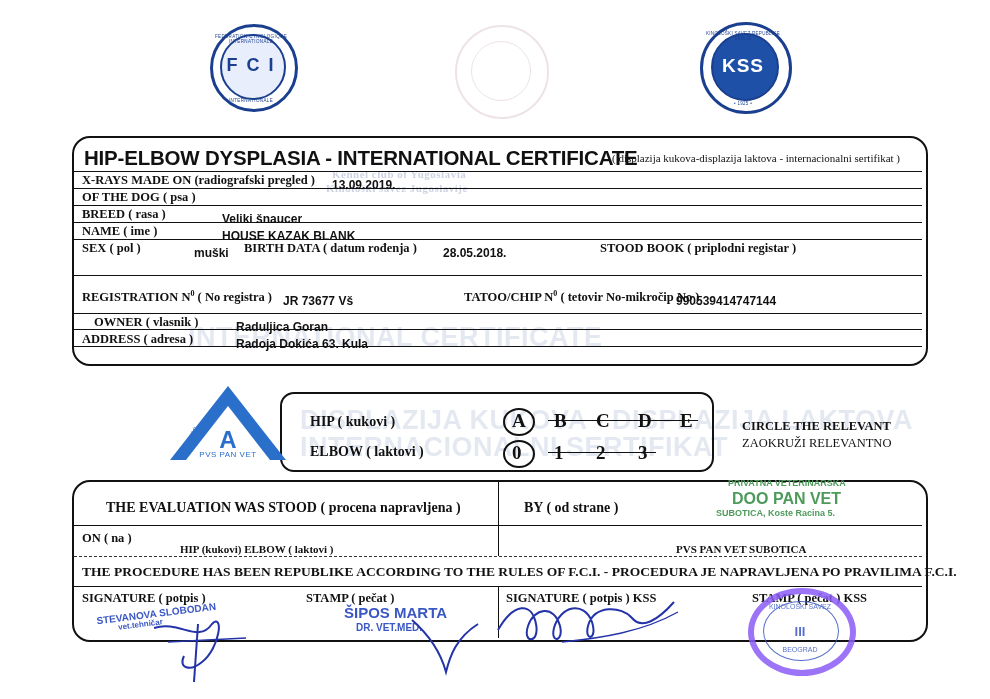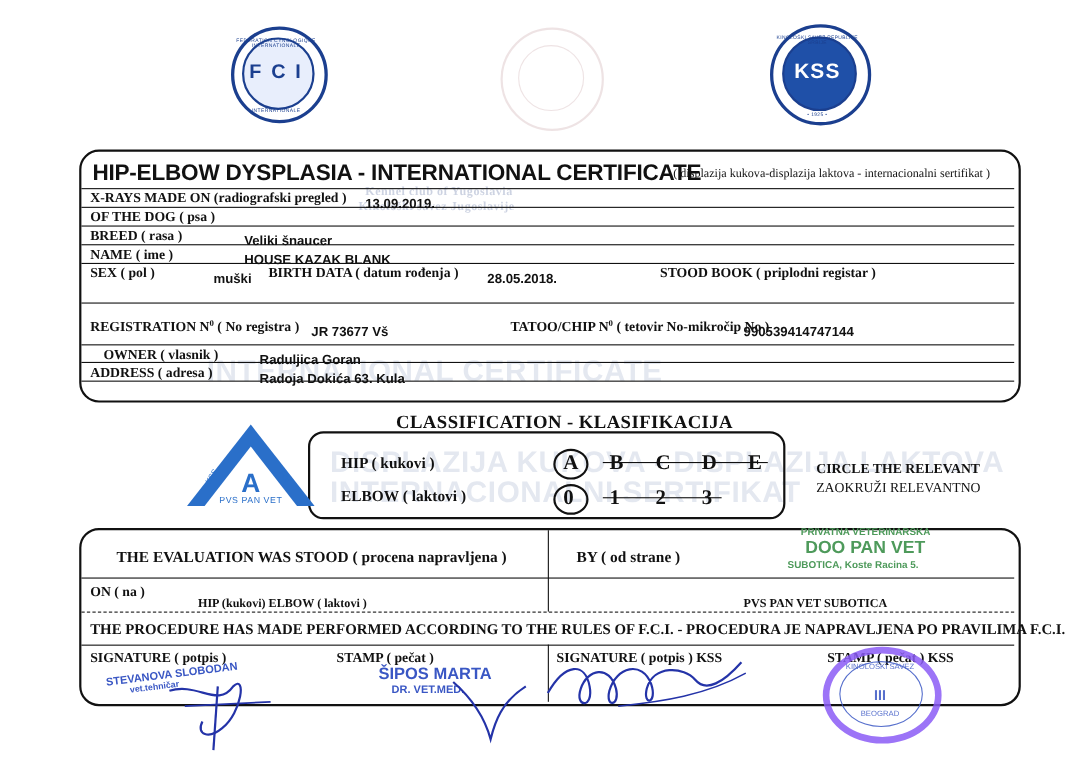--- a/index.html
+++ b/index.html
@@ -258,21 +258,20 @@
   <div class="val" style="left:332px;top:178px;">13.09.2019.</div>
   <div class="val" style="left:222px;top:212px;">Veliki šnaucer</div>
   <div class="val" style="left:222px;top:229px;">HOUSE KAZAK BLANK</div>
   <div class="val" style="left:194px;top:246px;">muški</div>
   <div class="val" style="left:443px;top:246px;">28.05.2018.</div>
   <div class="val" style="left:283px;top:294px;">JR 73677 Vš</div>
   <div class="val" style="left:676px;top:294px;">990539414747144</div>
   <div class="val" style="left:236px;top:320px;">Raduljica Goran</div>
   <div class="val" style="left:236px;top:337px;">Radoja Dokića 63. Kula</div>
 
-  <div class="class-title">CLASSIFICATION - KLASIFIKACIJA</div>
   <div class="box" id="box-class"></div>
 
   <div class="lbl" style="left:310px;top:414px;font-size:14px;">HIP ( kukovi )</div>
   <div class="lbl" style="left:310px;top:444px;font-size:14px;text-align:right;">ELBOW ( laktovi )</div>
 
   <div class="circle-sel" style="left:503px;top:408px;"></div>
   <div class="grade" style="left:512px;top:410px;">A</div>
   <div class="grade" style="left:554px;top:410px;">B</div>
   <div class="grade" style="left:596px;top:410px;">C</div>
   <div class="grade" style="left:638px;top:410px;">D</div>
@@ -306,21 +305,21 @@
   <div class="dotline" style="left:74px;top:556px;width:848px;"></div>
   <div class="hline" style="left:74px;top:586px;width:848px;"></div>
   <div class="vline" style="left:498px;top:586px;height:52px;"></div>
 
   <div class="lbl" style="left:106px;top:500px;font-size:14px;">THE EVALUATION WAS STOOD ( procena napravljena )</div>
   <div class="lbl" style="left:524px;top:500px;font-size:14px;">BY ( od strane )</div>
   <div class="lbl" style="left:82px;top:531px;">ON ( na )</div>
   <div class="lbl" style="left:180px;top:543px;font-size:11px;">HIP (kukovi)   ELBOW ( laktovi )</div>
   <div class="lbl" style="left:676px;top:543px;font-size:11px;">PVS PAN VET SUBOTICA</div>
 
-  <div class="lbl" style="left:82px;top:564px;font-size:13.5px;">THE PROCEDURE HAS MADE PERFORMED ACCORDING TO THE RULES OF F.C.I. - PROCEDURA JE NAPRAVLJENA PO PRAVILIMA F.C.I.</div>
+  <div class="lbl" style="left:82px;top:564px;font-size:13.5px;">THE PROCEDURE HAS BEEN REPUBLIKE ACCORDING TO THE RULES OF F.C.I. - PROCEDURA JE NAPRAVLJENA PO PRAVILIMA F.C.I.</div>
 
   <div class="lbl" style="left:82px;top:591px;">SIGNATURE ( potpis )</div>
   <div class="lbl" style="left:306px;top:591px;">STAMP ( pečat )</div>
   <div class="lbl" style="left:506px;top:591px;">SIGNATURE ( potpis ) KSS</div>
   <div class="lbl" style="left:752px;top:591px;">STAMP ( pečat ) KSS</div>
 
   <div class="stamp-green" style="left:728px;top:478px;font-size:9px;">PRIVATNA VETERINARSKA</div>
   <div class="stamp-green" style="left:732px;top:490px;font-size:16px;">DOO PAN VET</div>
   <div class="stamp-green" style="left:716px;top:508px;font-size:9px;">SUBOTICA, Koste Racina 5.</div>
 

